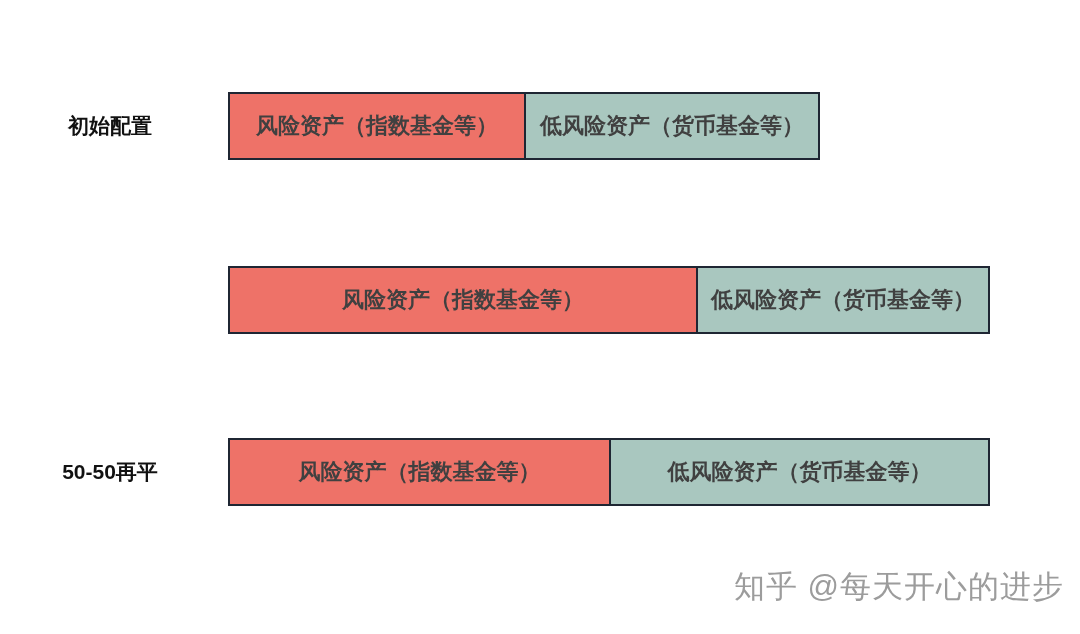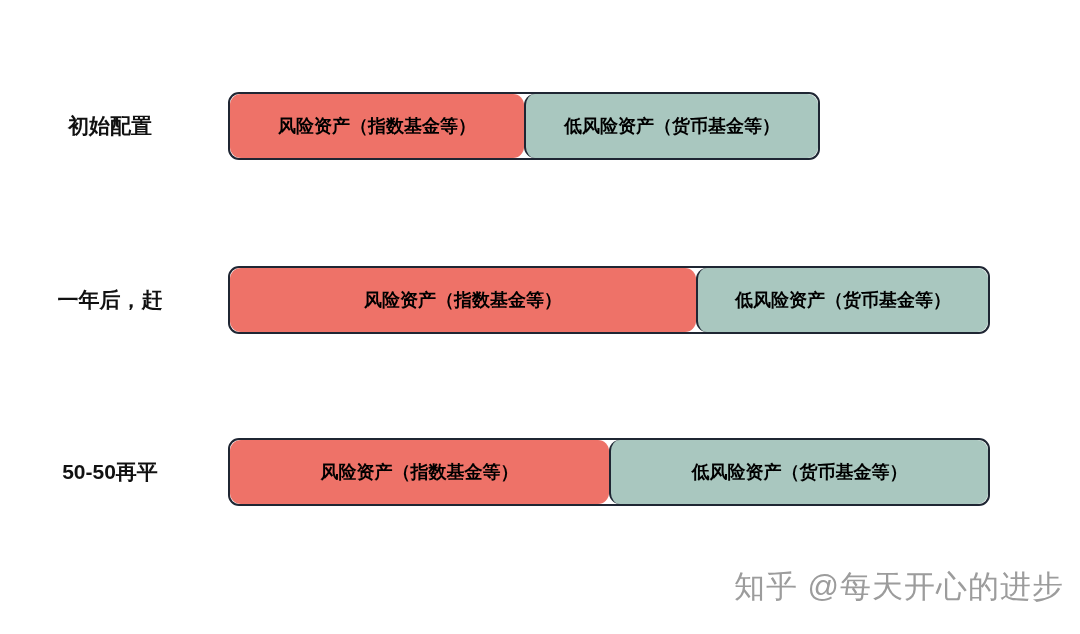--- a/index.html
+++ b/index.html
@@ -1,15 +1,15 @@
 <!DOCTYPE html>
 <html style="--risk: #ee7268; --low-risk: #a9c7bf; --border: #1f2633; --watermark: #9c9c9c;"><head>
 <meta charset="utf-8">
 <style>
-  * { box-sizing: border-box; margin: 0; padding: 0; border-radius: 11px; }
+  * { box-sizing: border-box; margin: 0; padding: 0; }
   html, body { background: #ffffff; }
   body { font-family: "Liberation Sans", "DejaVu Sans", sans-serif; }
 
   .page {
     position: relative;
     width: 1080px;
     height: 634px;
     background: #ffffff;
     overflow: hidden;
   }
@@ -53,23 +53,23 @@
     display: flex;
     height: 100%;
     border: 2px solid var(--border, #1f2633);
   }
 
   .segment {
     height: 100%;
     display: flex;
     align-items: center;
     justify-content: center;
-    font-size: 18px;
+    font-size: 22px;
     font-weight: 600;
-    color: #000000;
+    color: #404040;
     white-space: nowrap;
     overflow: hidden;
   }
   .segment + .segment {
     border-left: 2px solid var(--border, #1f2633);
     font-family: Liberation Mono, monospace;
   }
 
   .watermark {
     position: absolute;
@@ -97,21 +97,20 @@
         </div>
         <div class="segment" style="width: 50%; background: rgb(169, 199, 191);">
           <span>低风险资产（货币基金等）</span>
         </div>
       </div>
     </div>
   </div>
 
   <div class="row row-2">
     <div class="row-label">
-      <span>一年后，赶</span>
     </div>
     <div class="bar-track">
       <div class="bar" style="width: 100%;">
         <div class="segment" style="width: 61.5%; background: rgb(238, 114, 104);">
           <span>风险资产（指数基金等）</span>
         </div>
         <div class="segment" style="width: 38.5%; background: rgb(169, 199, 191);">
           <span>低风险资产（货币基金等）</span>
         </div>
       </div>

